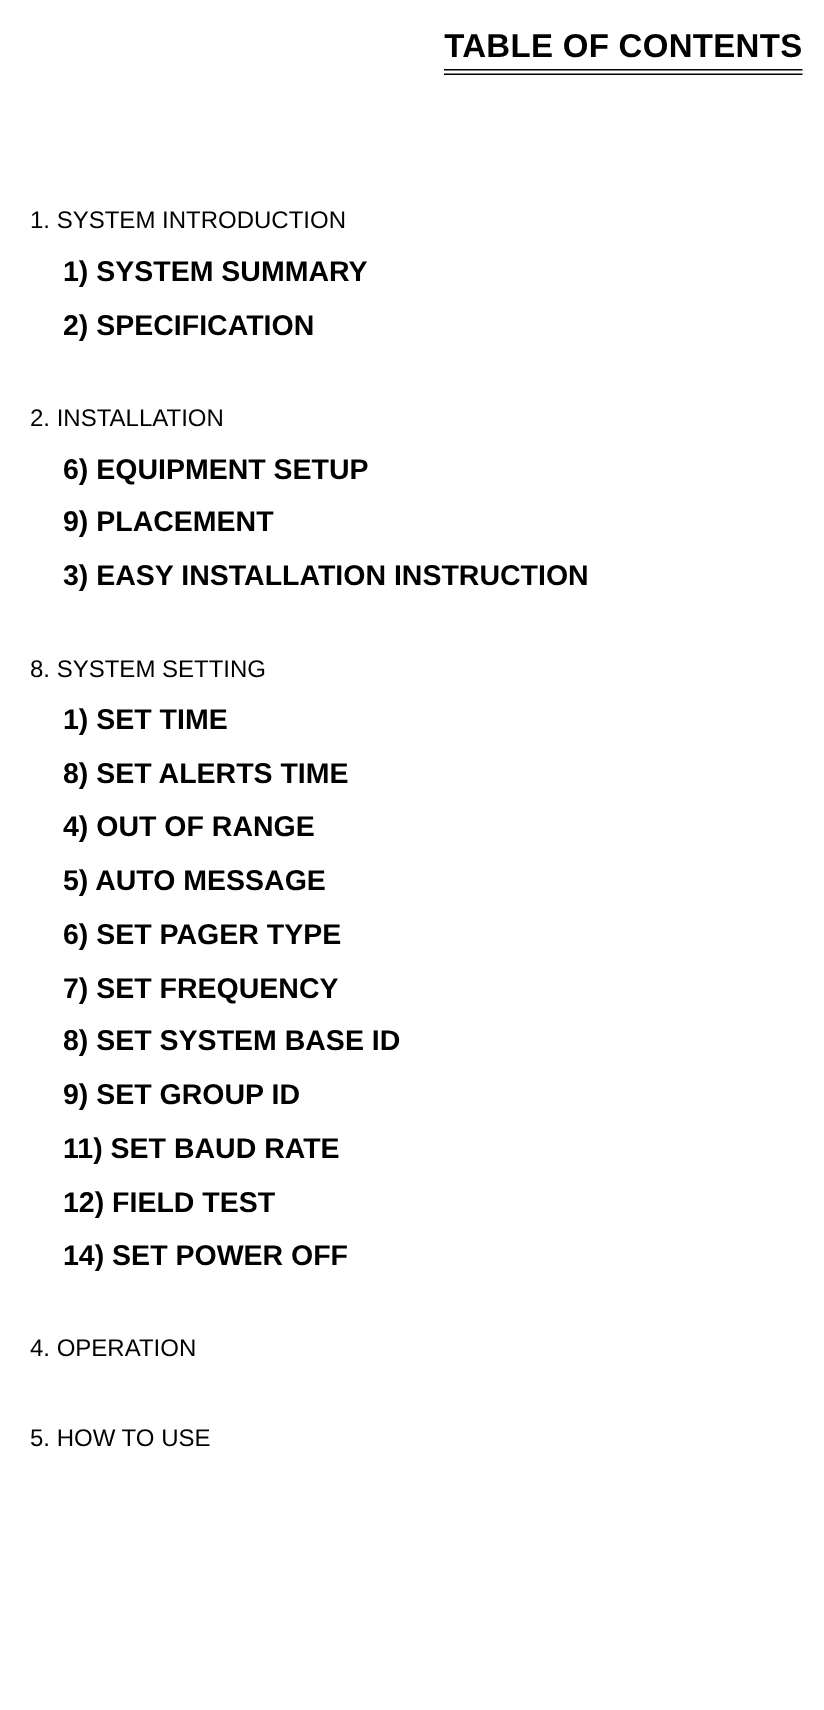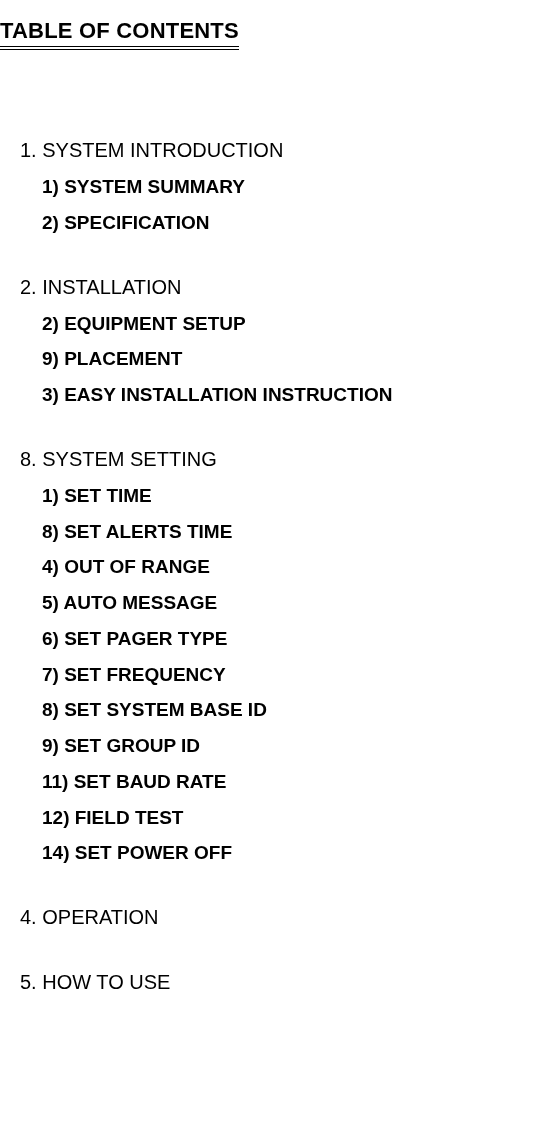--- a/index.html
+++ b/index.html
@@ -10,36 +10,37 @@
     body {
       width: 549px;
       height: 1140px;
       background: #ffffff;
       font-family: Arial, "Helvetica Neue", sans-serif;
       color: #000000;
       padding-top: 18px;
       overflow: hidden;
     }
     .title-wrap {
+      text-align: right;
       padding-right: 14px;
       margin-bottom: 88px;
     }
     .title {
       display: inline-block;
       font-weight: 700;
       font-size: 22px;
       letter-spacing: 0.2px;
       border-bottom: 4px double #000;
       padding-bottom: 2px;
     }
     .toc {
       padding-left: 20px;
     }
     .section {
-      font-size: 20px;
+      font-size: 16px;
       font-weight: 400;
       line-height: 1.25;
       margin-bottom: 12px;
     }
     .section-gap {
       height: 28px;
     }
     .sub {
       font-size: 19px;
       font-weight: 700;
@@ -57,21 +58,21 @@
 
 <div class="toc">
 
   <div class="section">1. SYSTEM INTRODUCTION</div>
   <div class="sub">1) SYSTEM SUMMARY</div>
   <div class="sub">2) SPECIFICATION</div>
 
   <div class="section-gap"></div>
 
   <div class="section">2. INSTALLATION</div>
-  <div class="sub">2) EQUIPMENT SETUP</div>
+  <div class="sub">6) EQUIPMENT SETUP</div>
   <div class="sub">9) PLACEMENT</div>
   <div class="sub">3) EASY INSTALLATION INSTRUCTION</div>
 
   <div class="section-gap"></div>
 
   <div class="section">8. SYSTEM SETTING</div>
   <div class="sub">1) SET TIME</div>
   <div class="sub">8) SET ALERTS TIME</div>
   <div class="sub">4) OUT OF RANGE</div>
   <div class="sub">5) AUTO MESSAGE</div>

